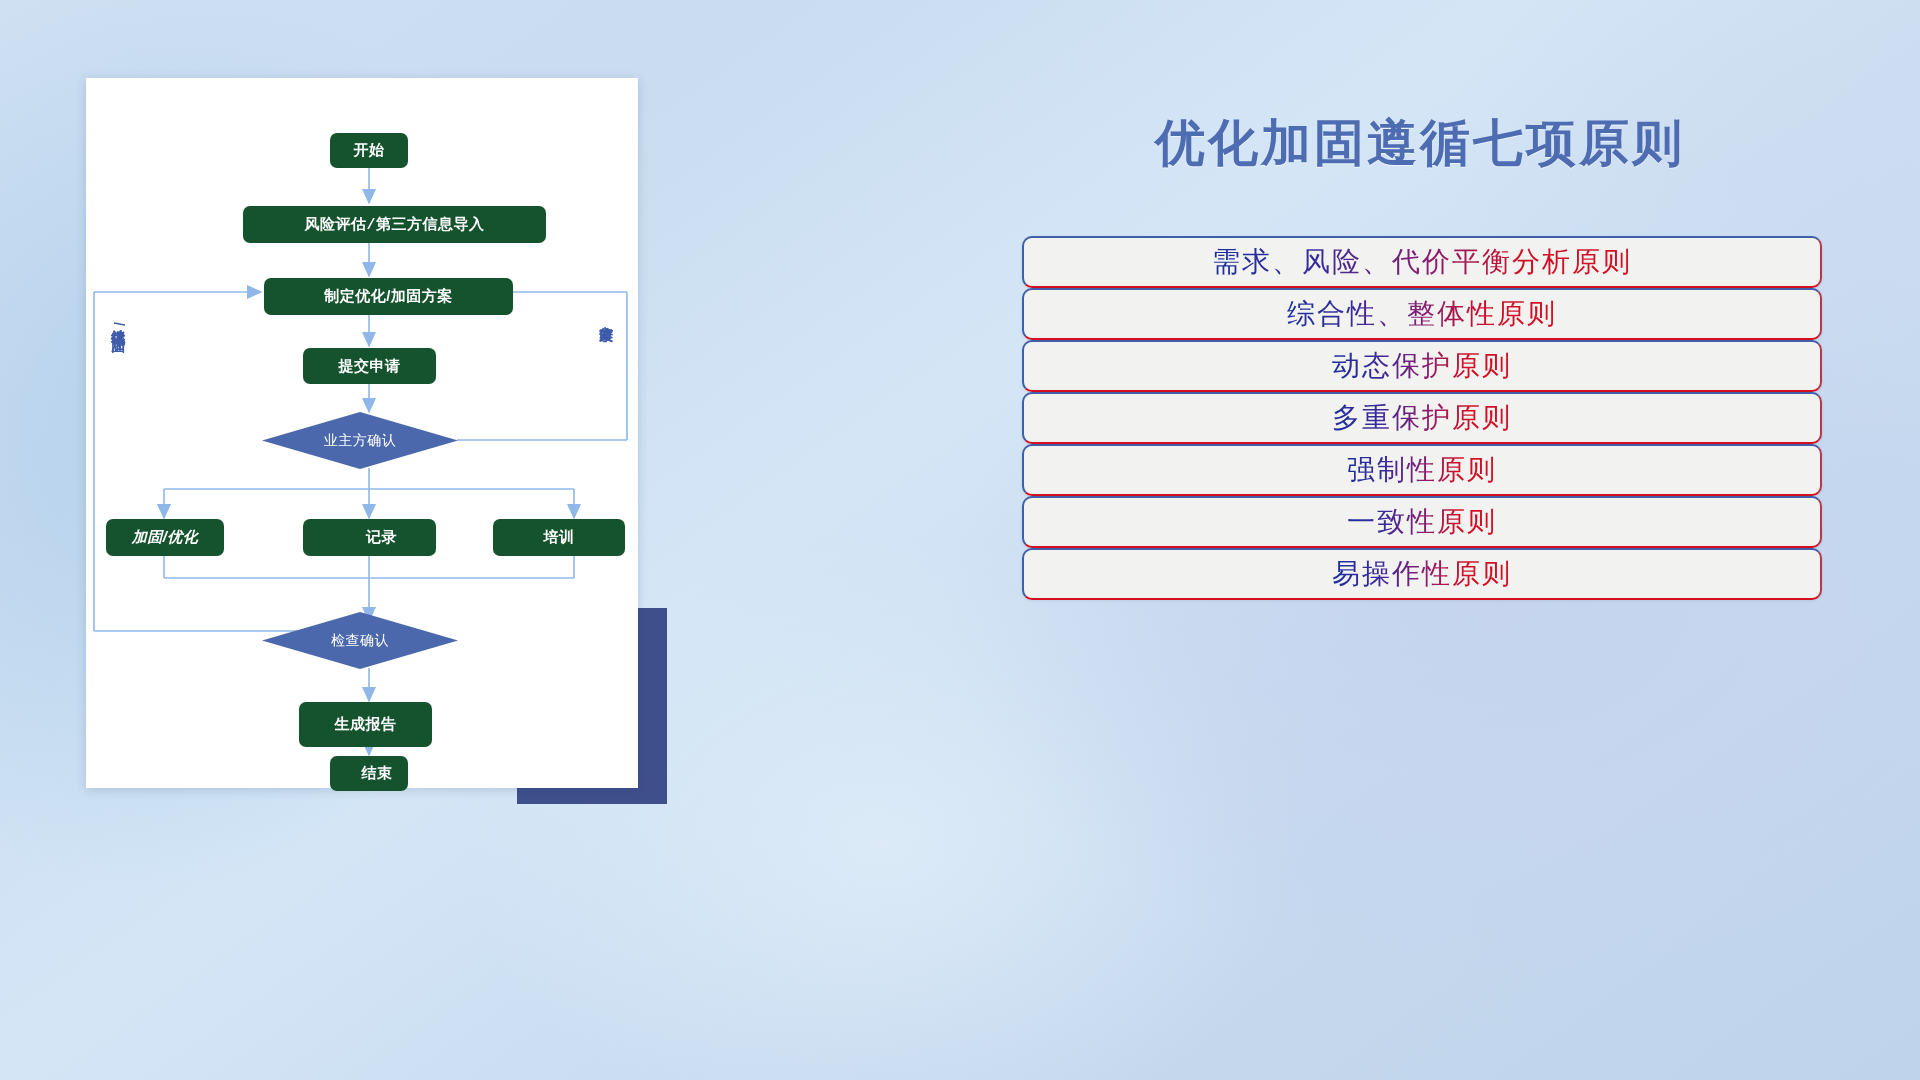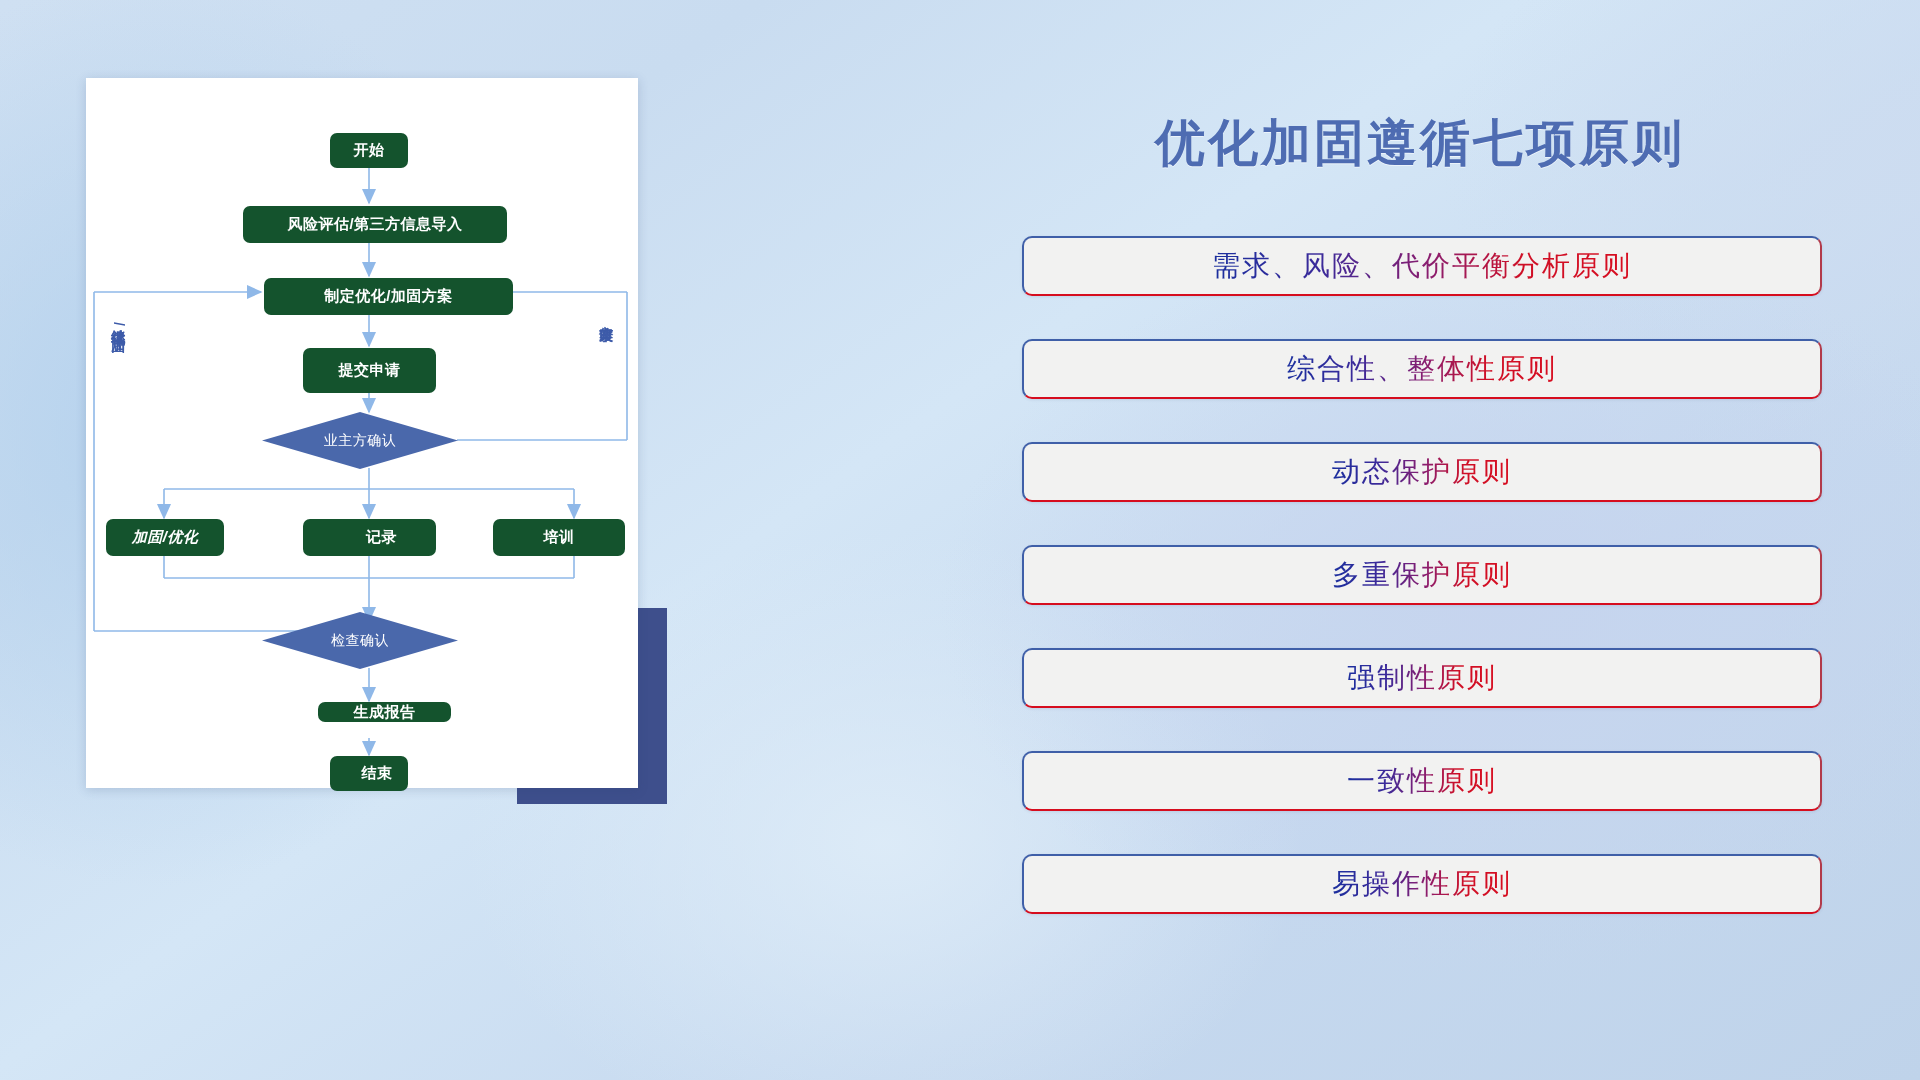--- a/index.html
+++ b/index.html
@@ -93,22 +93,21 @@
     letter-spacing: 3px;
     text-shadow: 0 1px 0 rgba(255,255,255,0.55);
   }
   #cards {
     position: absolute;
     left: 2px; top: 236px;
     width: 800px;
   }
   .pcard {
     position: relative;
-    height: 60px;
-    margin-bottom: 43px;
+    height: 52px;
     background: #f2f2f1;
     border-radius: 10px;
     border-top: 2px solid #3f5fa8;
     border-left: 2px solid #3f5fa8;
     border-right: 2px solid #b23a4a;
     border-bottom: 2.5px solid #d60d1e;
     display: flex;
     align-items: center;
     justify-content: center;
     box-shadow: 0 1px 3px rgba(40,60,110,0.10);
@@ -174,29 +173,29 @@
         <line x1="283" y1="590" x2="283" y2="623" marker-end="url(#ah)"></line>
 
         <line x1="283" y1="660" x2="283" y2="677" marker-end="url(#ah)"></line>
       </g>
     </svg>
 
     <div class="nd" style="left:244px; top:55px; width:78px; height:35px;">
       <span>开始</span>
     </div>
 
-    <div class="nd" style="left:157px; top:128px; width:264px; height:37px;">
+    <div class="nd" style="left:157px; top:128px; width:303px; height:37px;font-family:Liberation Mono, monospace;">
       <span>风险评估/第三方信息导入</span>
     </div>
 
     <div class="nd" style="left:178px; top:200px; width:249px; height:37px;">
       <span>制定优化/加固方案</span>
     </div>
 
-    <div class="nd" style="left:217px; top:270px; width:133px; height:45px;">
+    <div class="nd" style="left:217px; top:270px; width:133px; height:36px;">
       <span>提交申请</span>
     </div>
 
     <div class="dia" style="left:176px; top:334px; width:196px; height:57px;">
       <div class="shape"></div>
       <span>业主方确认</span>
     </div>
 
     <div class="nd" style="left:20px; top:441px; width:118px; height:37px;font-style:italic;">
       <span>加固/优化</span>
@@ -208,21 +207,21 @@
 
     <div class="nd" style="left:407px; top:441px; width:132px; height:37px;">
       <span>培训</span>
     </div>
 
     <div class="dia" style="left:176px; top:534px; width:196px; height:57px;">
       <div class="shape"></div>
       <span>检查确认</span>
     </div>
 
-    <div class="nd" style="left:232px; top:624px; width:133px; height:20px;align-items:center;">
+    <div class="nd" style="left:213px; top:624px; width:133px; height:45px;align-items:center;">
       <span>生成报告</span>
     </div>
 
     <div class="nd" style="left:244px; top:678px; width:78px; height:35px;padding-left:16px;">
       <span>结束</span>
     </div>
 
     <div class="vlabel slash" style="left:25px; top:240px;">继续优化/加固</div>
 
     <div class="vlabel" style="left:513px; top:236px;">方案修改</div>

